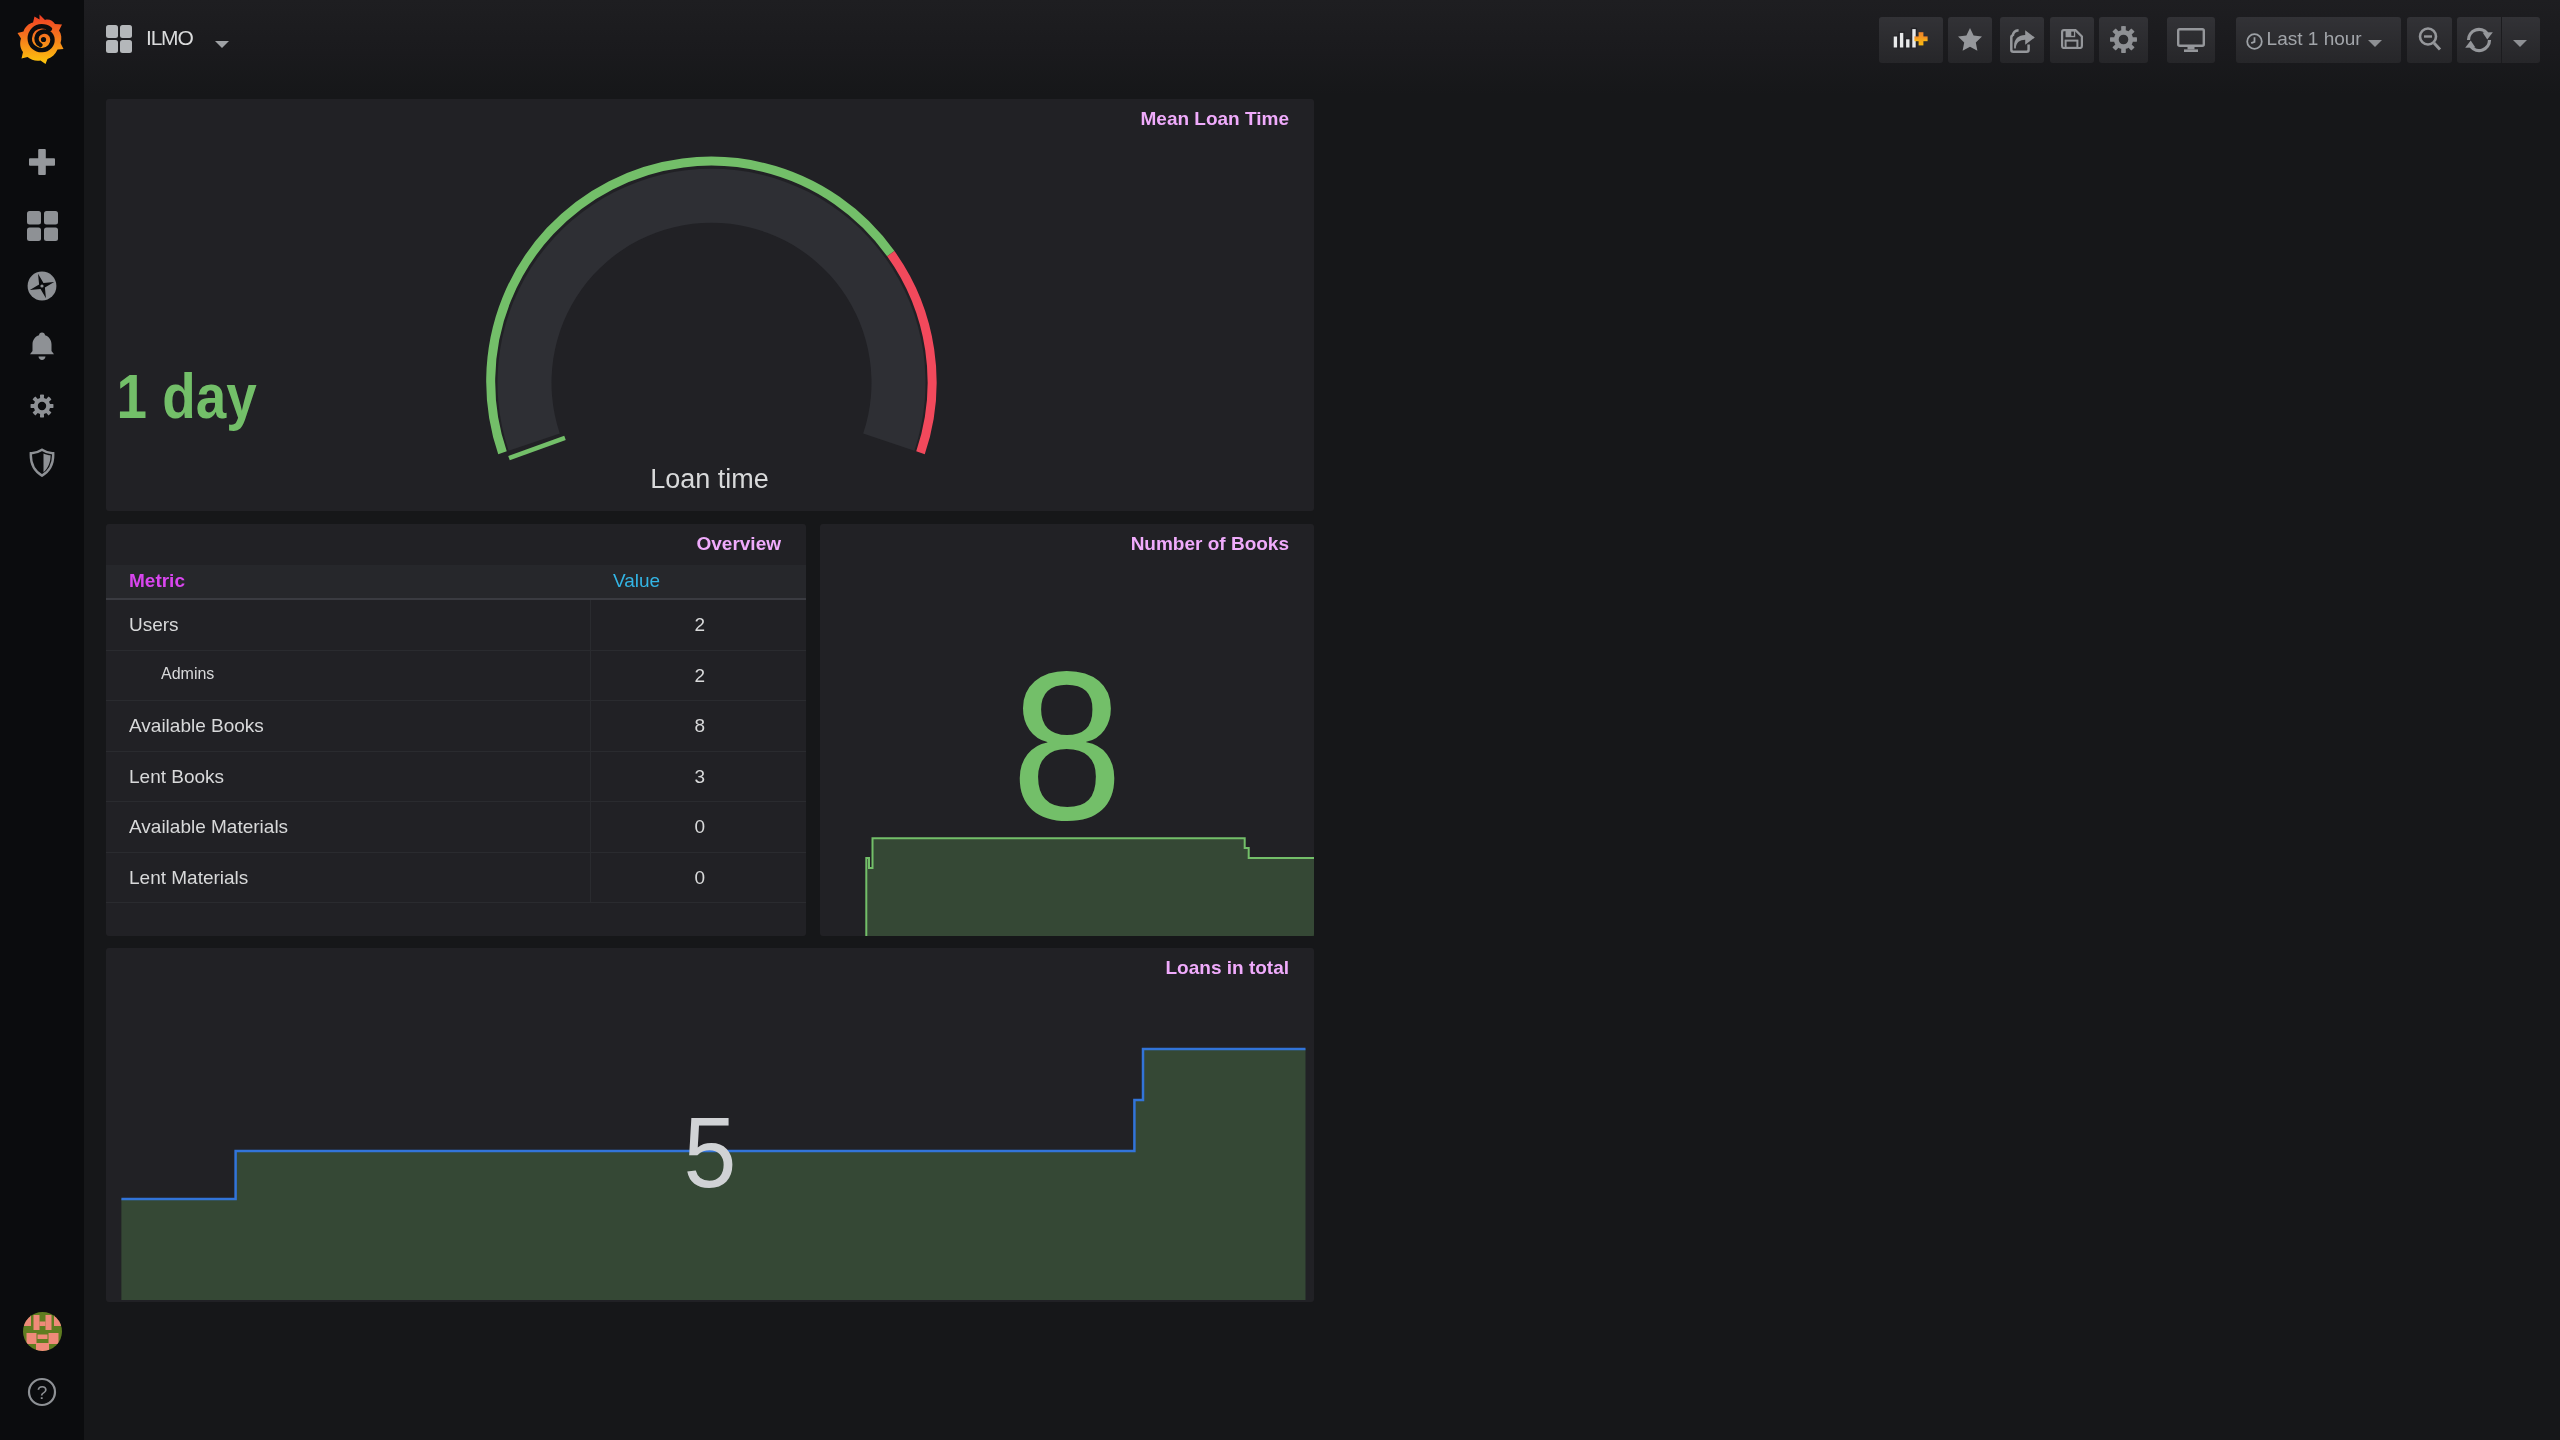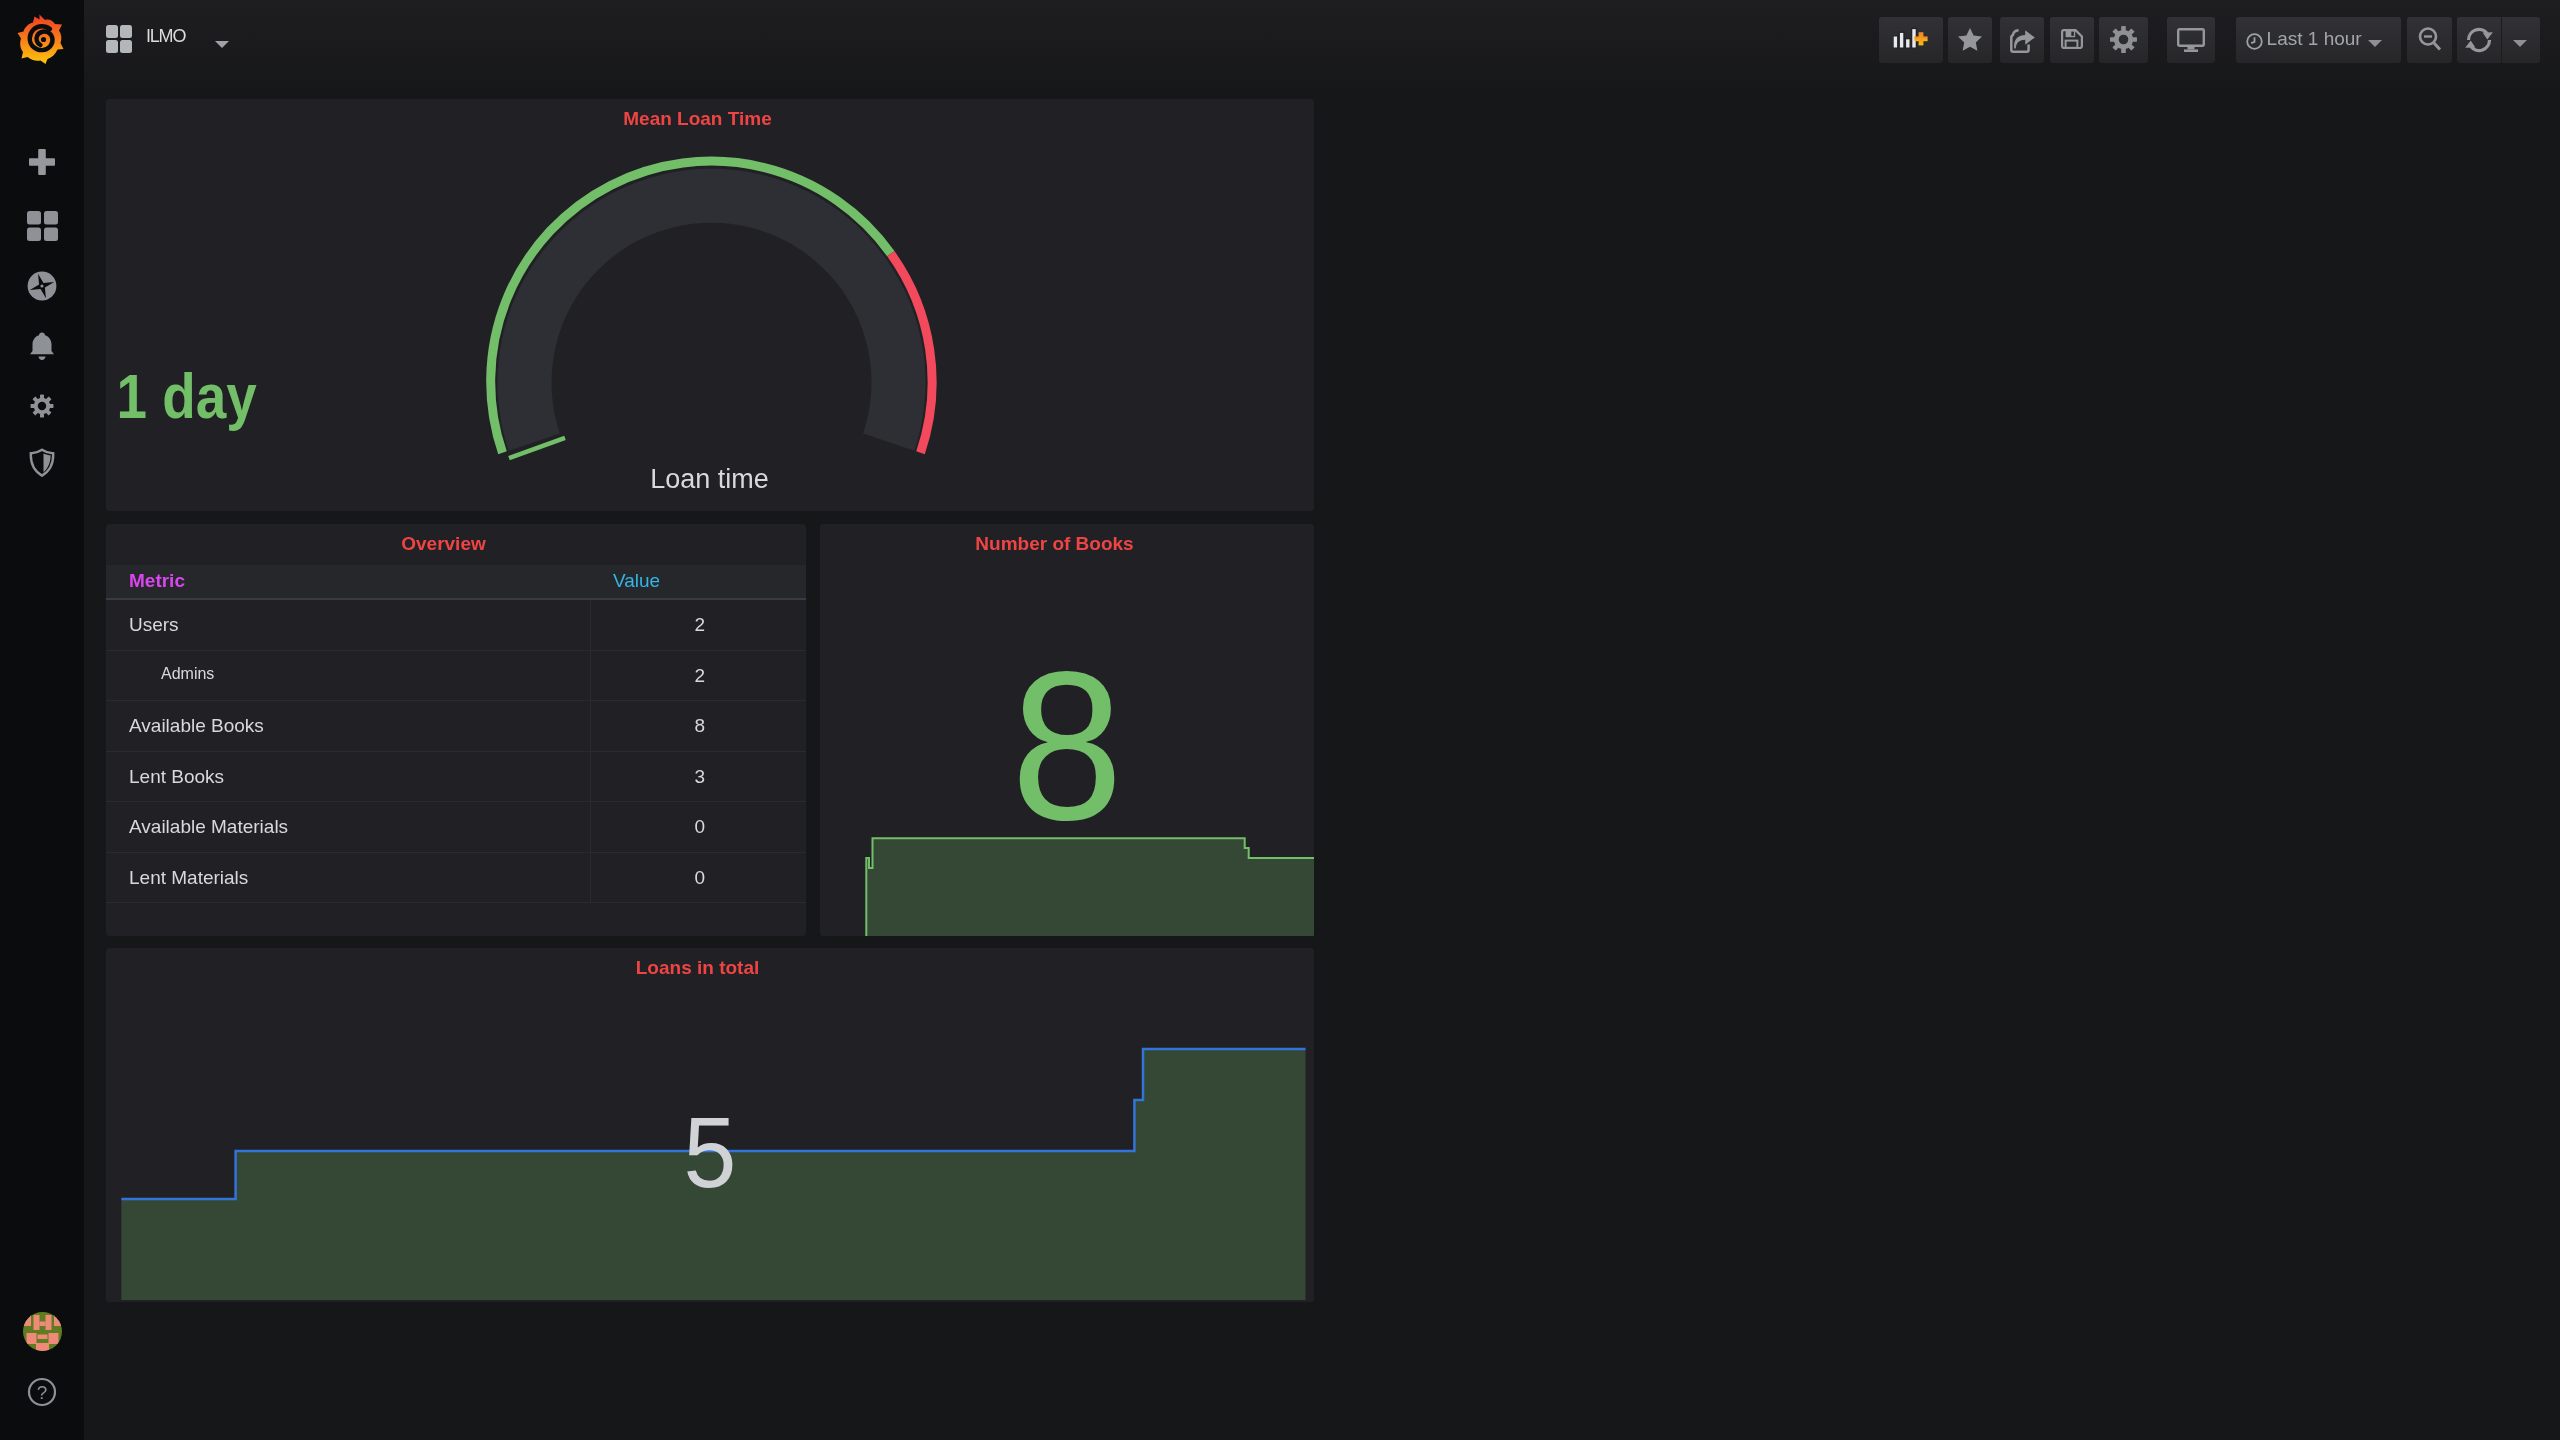--- a/index.html
+++ b/index.html
@@ -3,38 +3,38 @@
 <meta charset="utf-8">
 <style>
   * { margin:0; padding:0; box-sizing:border-box; }
   html,body { width:2560px; height:1440px; background:#161719; overflow:hidden; -webkit-font-smoothing:antialiased;
     font-family:"Liberation Sans", sans-serif; }
   .abs { position:absolute; }
   #sidebar { position:absolute; left:0; top:0; width:84px; height:1440px; background:#0b0c0e; z-index:5; }
   #navbar { position:absolute; left:84px; top:0; width:2476px; height:95px;
     background:linear-gradient(180deg,#1e1e21 0%,#1a1a1d 55%,#161719 100%); }
   .panel { position:absolute; background:#212125; border-radius:3px; }
-  .ptitle { position:absolute; top:9px; left:0; width:calc(100% - 25px); text-align:center;
-    font-size:19px; font-weight:bold; color:#ef4444; letter-spacing:0; }
+  .ptitle { position:absolute; top:9px; left:0; width:calc(100% - 25px); text-align:right;
+    font-size:19px; font-weight:bold; color:#f0abfc; letter-spacing:0; }
   .navbtn { position:absolute; top:17px; height:46px; border-radius:3px;
     background:linear-gradient(180deg,#323236 0%,#262629 100%);padding-left:25px; }
 </style>
 </head>
 <body>
 <div id="navbar">
 
   <svg class="abs" style="left:22px;top:25px;" width="26" height="28" viewBox="0 0 26 28">
     <g fill="#b4b7ba">
         <rect x="0" y="0" width="12" height="13" rx="2.5"></rect>
         <rect x="14" y="0" width="12" height="13" rx="2.5"></rect>
         <rect x="0" y="15" width="12" height="13" rx="2.5"></rect>
         <rect x="14" y="15" width="12" height="13" rx="2.5"></rect>
       </g>
   </svg>
-  <div class="abs" style="left:62px;top:26px;font-size:18px;color:#dadbdc;letter-spacing:-1.2px;">ILMO</div>
+  <div class="abs" style="left:62px;top:26px;font-size:21px;color:#dadbdc;letter-spacing:-1.2px;">ILMO</div>
   <div class="abs" style="left:131px;top:41px;width:0;height:0;border-left:7px solid transparent;border-right:7px solid transparent;border-top:7px solid #9fa2a5;"></div>
 
   <div class="navbtn" style="left:1795px;width:64px;">
     <svg class="abs" style="left:14px;top:10px;" width="38" height="26" viewBox="0 0 38 26">
       <defs>
           <linearGradient id="ap" x1="0" y1="0" x2="0" y2="1">
             <stop offset="0" stop-color="#ef832a"></stop>
             <stop offset="1" stop-color="#f9ba12"></stop>
           </linearGradient>
         </defs>

